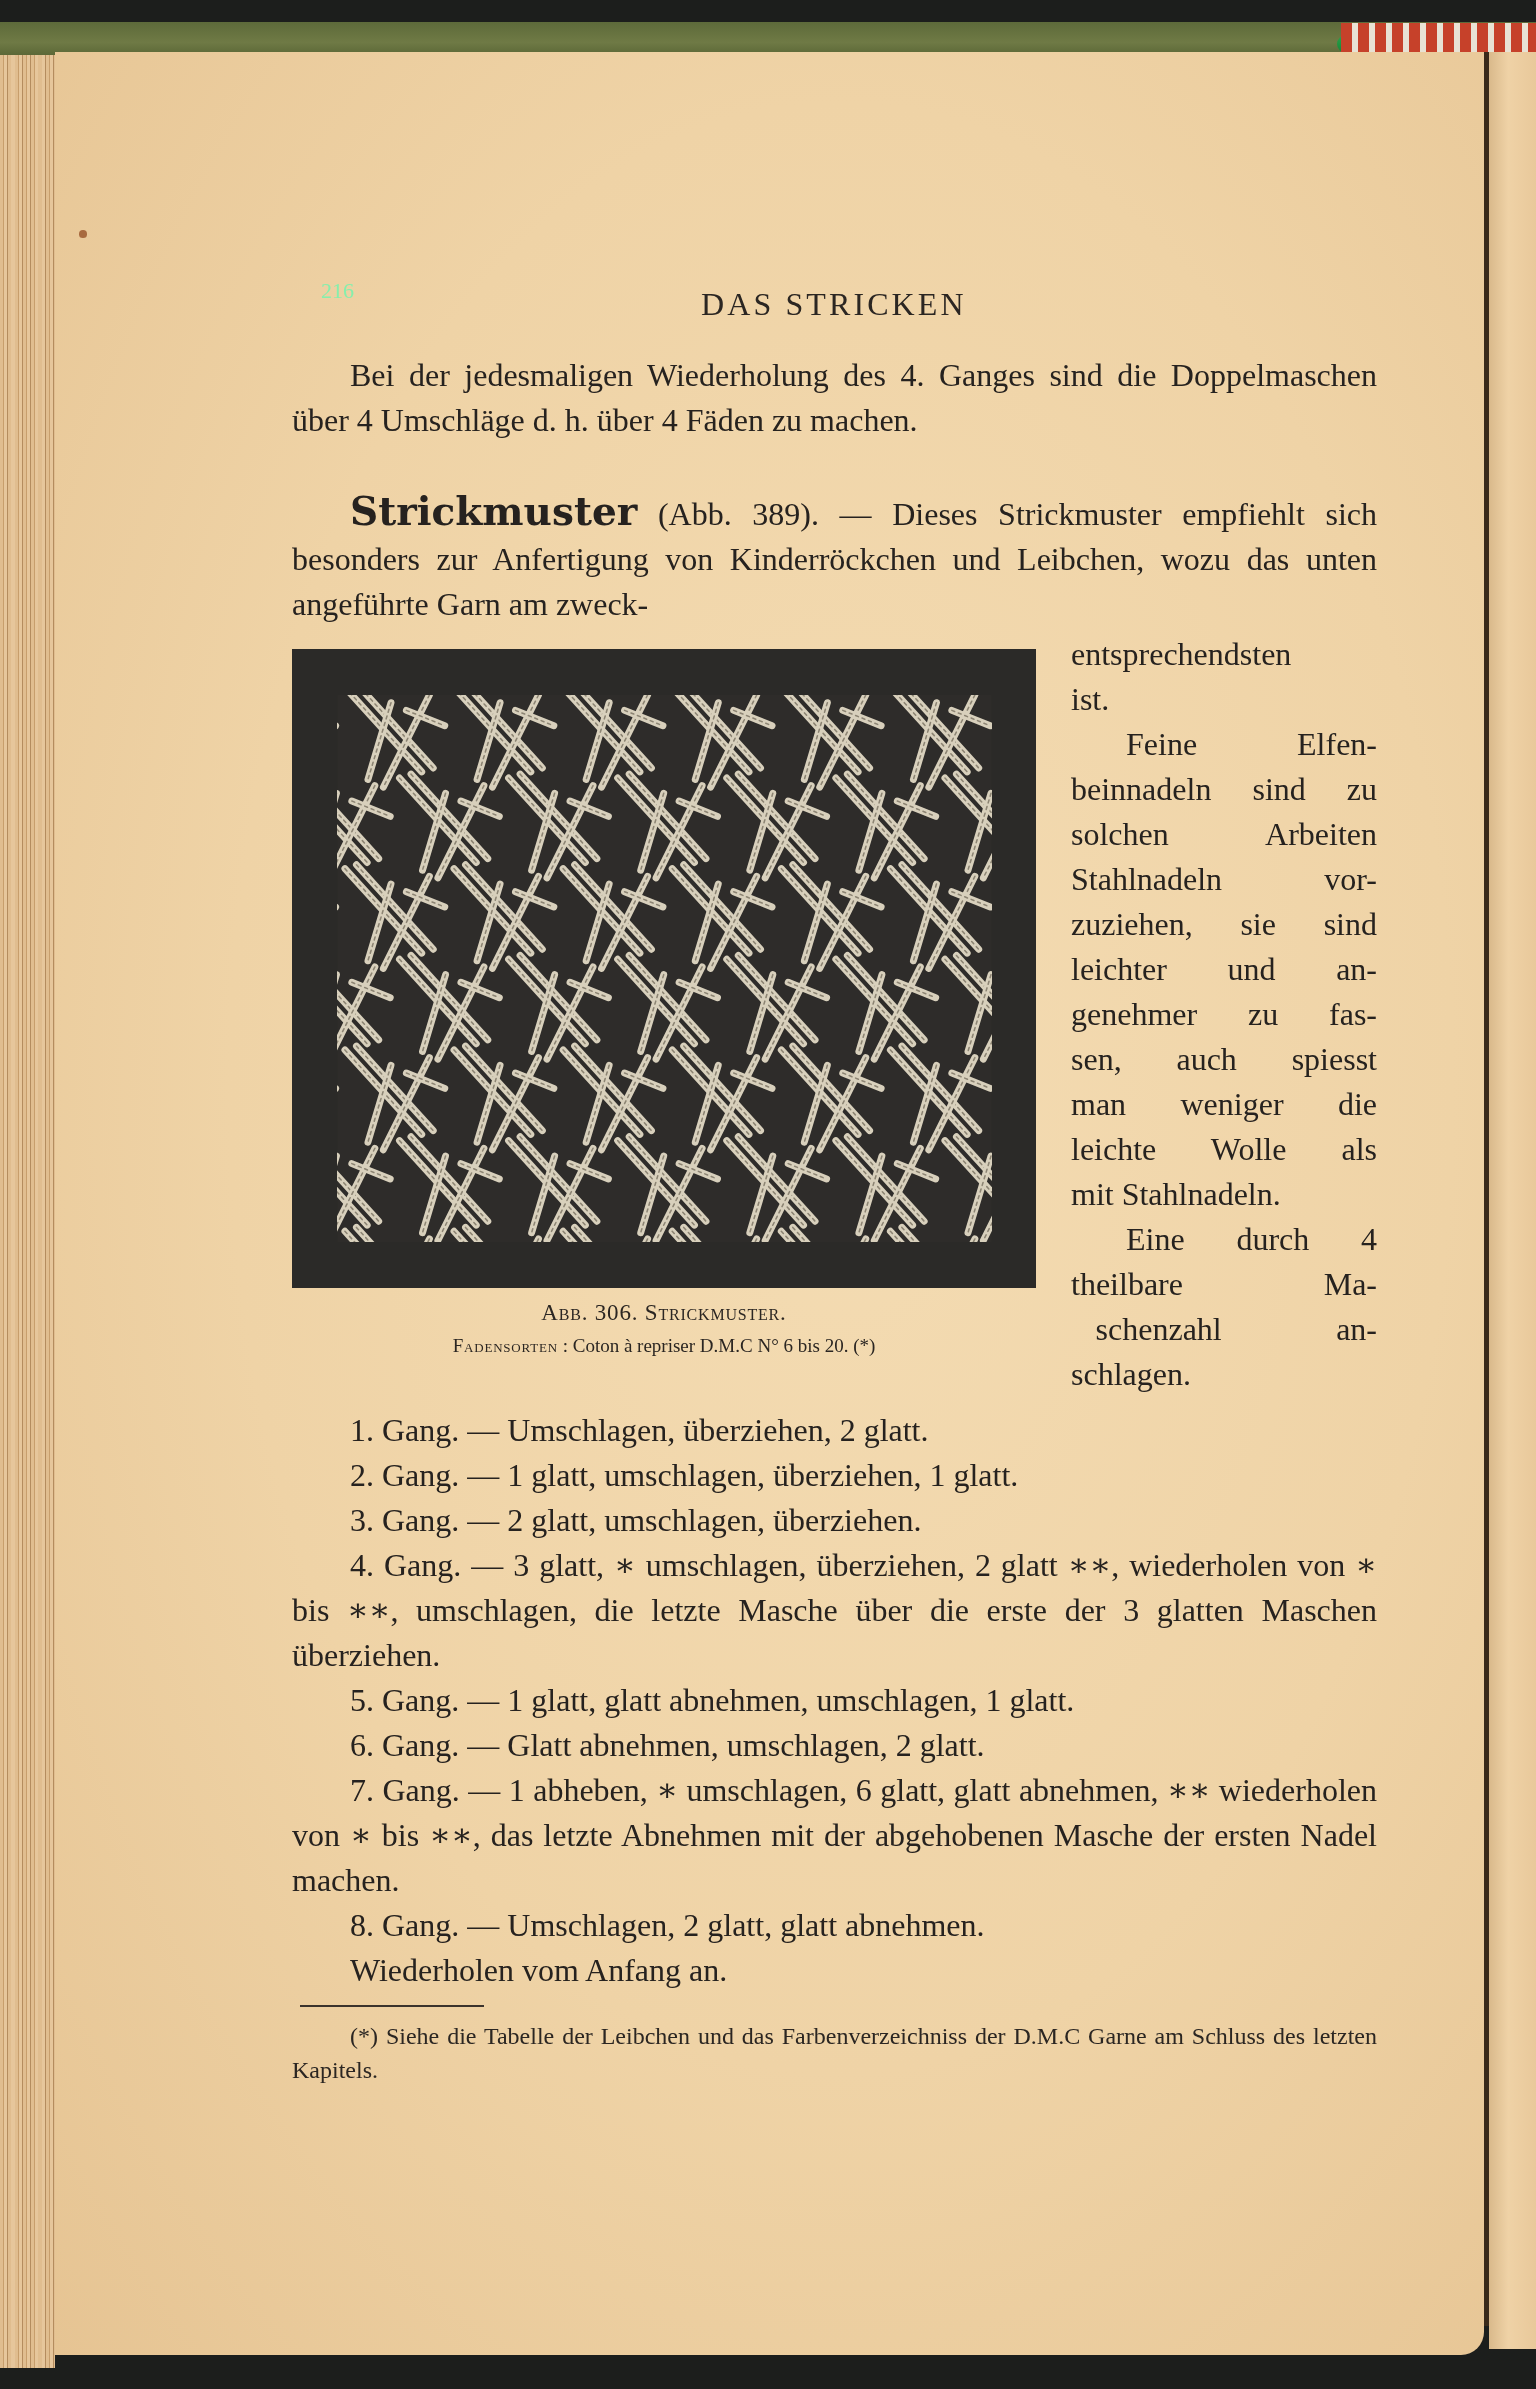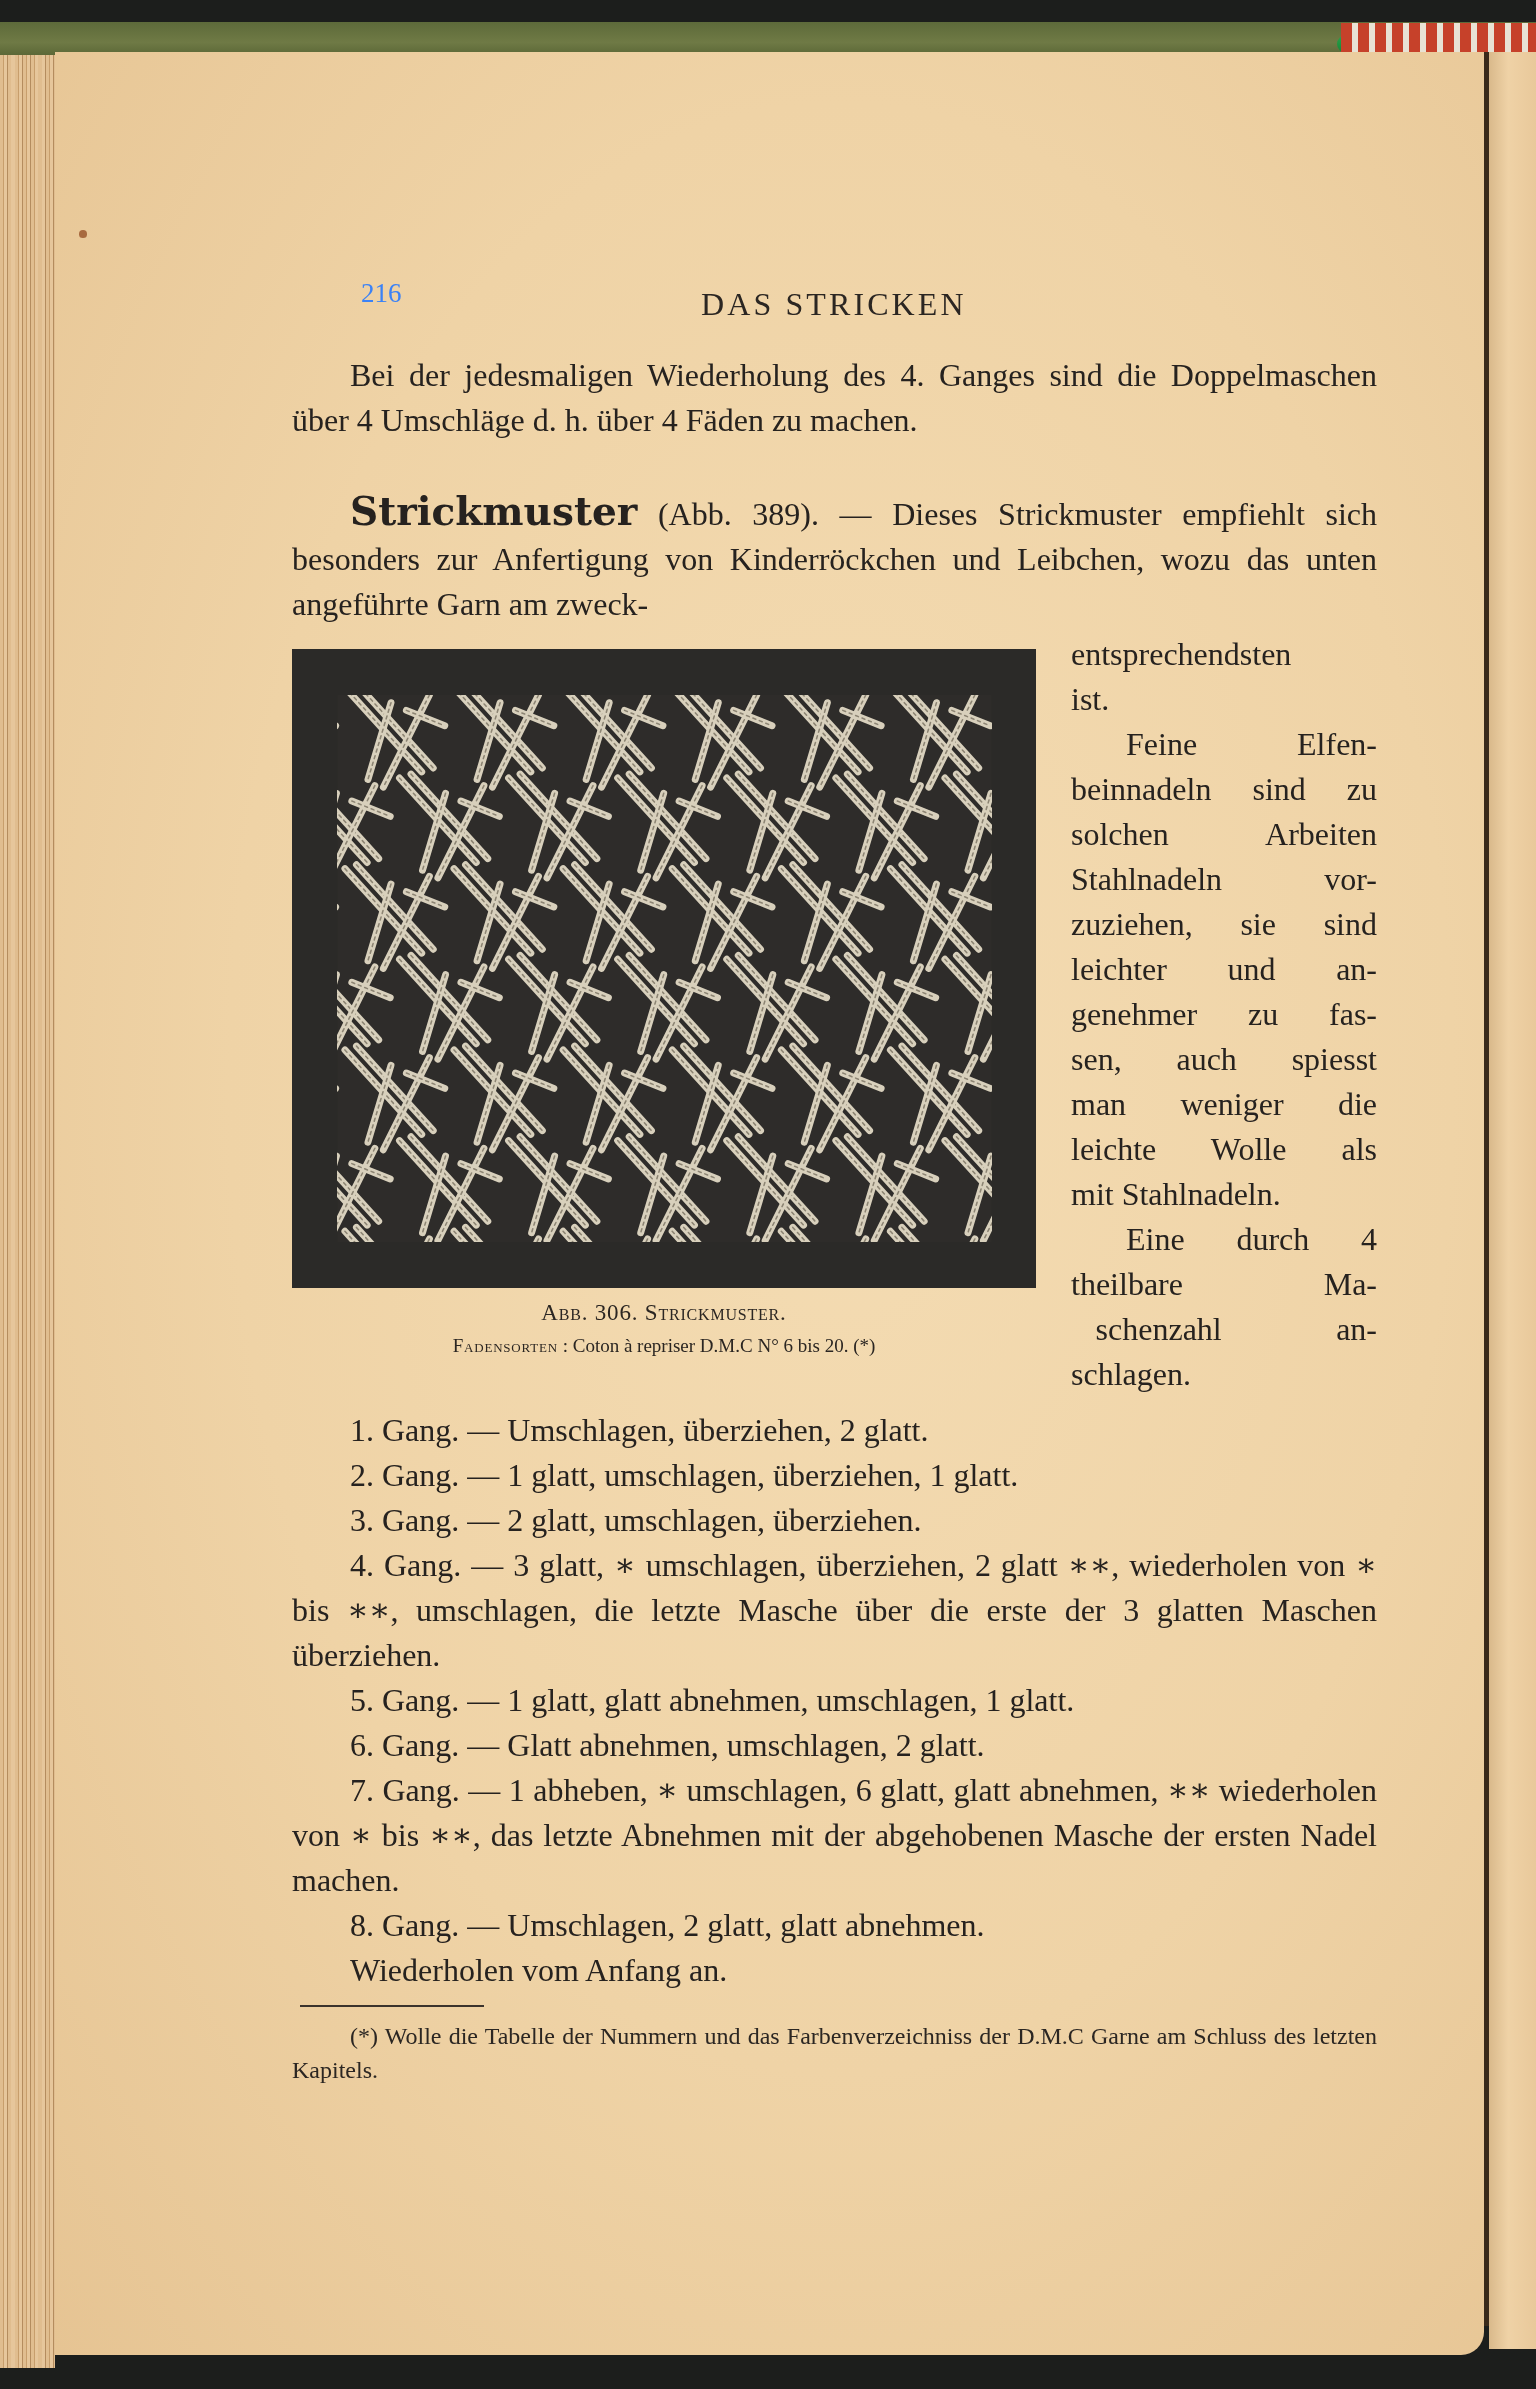--- a/index.html
+++ b/index.html
@@ -39,21 +39,21 @@
   .next-page {
     position: absolute; left: 1489px; top: 52px; width: 48px; height: 2297px;
     background: linear-gradient(90deg, #d9b98b, #efd2a6 40%, #e8c89a);
   }
   .stain {
     position: absolute; left: 79px; top: 230px; width: 7.7px; height: 7.7px; border-radius: 50%;
     background: #a86a3f;
   }
 
   
-  .page-number { position: absolute; left: 321px; top: 278px; font-size: 27px; color: #3b82f6; margin-left: 40px; }
+  .page-number { position: absolute; left: 321px; top: 278px; font-size: 22px; color: #86efac; }
   .running-head { position: absolute; left: 701px; top: 286px; font-size: 32px; letter-spacing: 3.1px; color: #2b2622; }
 
   .text { color: #26221f; font-size: 32px; line-height: 45px; }
   .para { position: absolute; left: 292px; width: 1085px; text-align: justify; text-align-last: left; }
   .indent { text-indent: 58px; }
   .p1 { top: 353px; }
   .p2 { top: 489px; }
   .p2 b { font-family: "DejaVu Serif", serif; font-weight: bold; font-size: 39px; }
 
   
@@ -706,14 +706,14 @@
     <div class="row">3. Gang. — 2 glatt, umschlagen, überziehen.</div>
     <div class="row">4. Gang. — 3 glatt, ∗ umschlagen, überziehen, 2 glatt ∗∗, wiederholen von ∗ bis ∗∗, umschlagen, die letzte Masche über die erste der 3 glatten Maschen überziehen.</div>
     <div class="row">5. Gang. — 1 glatt, glatt abnehmen, umschlagen, 1 glatt.</div>
     <div class="row">6. Gang. — Glatt abnehmen, umschlagen, 2 glatt.</div>
     <div class="row">7. Gang. — 1 abheben, ∗ umschlagen, 6 glatt, glatt abnehmen, ∗∗ wiederholen von ∗ bis ∗∗, das letzte Abnehmen mit der abgehobenen Masche der ersten Nadel machen.</div>
     <div class="row">8. Gang. — Umschlagen, 2 glatt, glatt abnehmen.</div>
     <div class="row">Wiederholen vom Anfang an.</div>
   </div>
 
 <div class="footnote-rule"></div>
-<p class="footnote" style="margin:0">(*) Wolle die Tabelle der Nummern und das Farbenverzeichniss der D.M.C Garne am Schluss des letzten Kapitels.</p>
+<p class="footnote" style="margin:0">(*) Siehe die Tabelle der Leibchen und das Farbenverzeichniss der D.M.C Garne am Schluss des letzten Kapitels.</p>
 
 
 </body></html>

